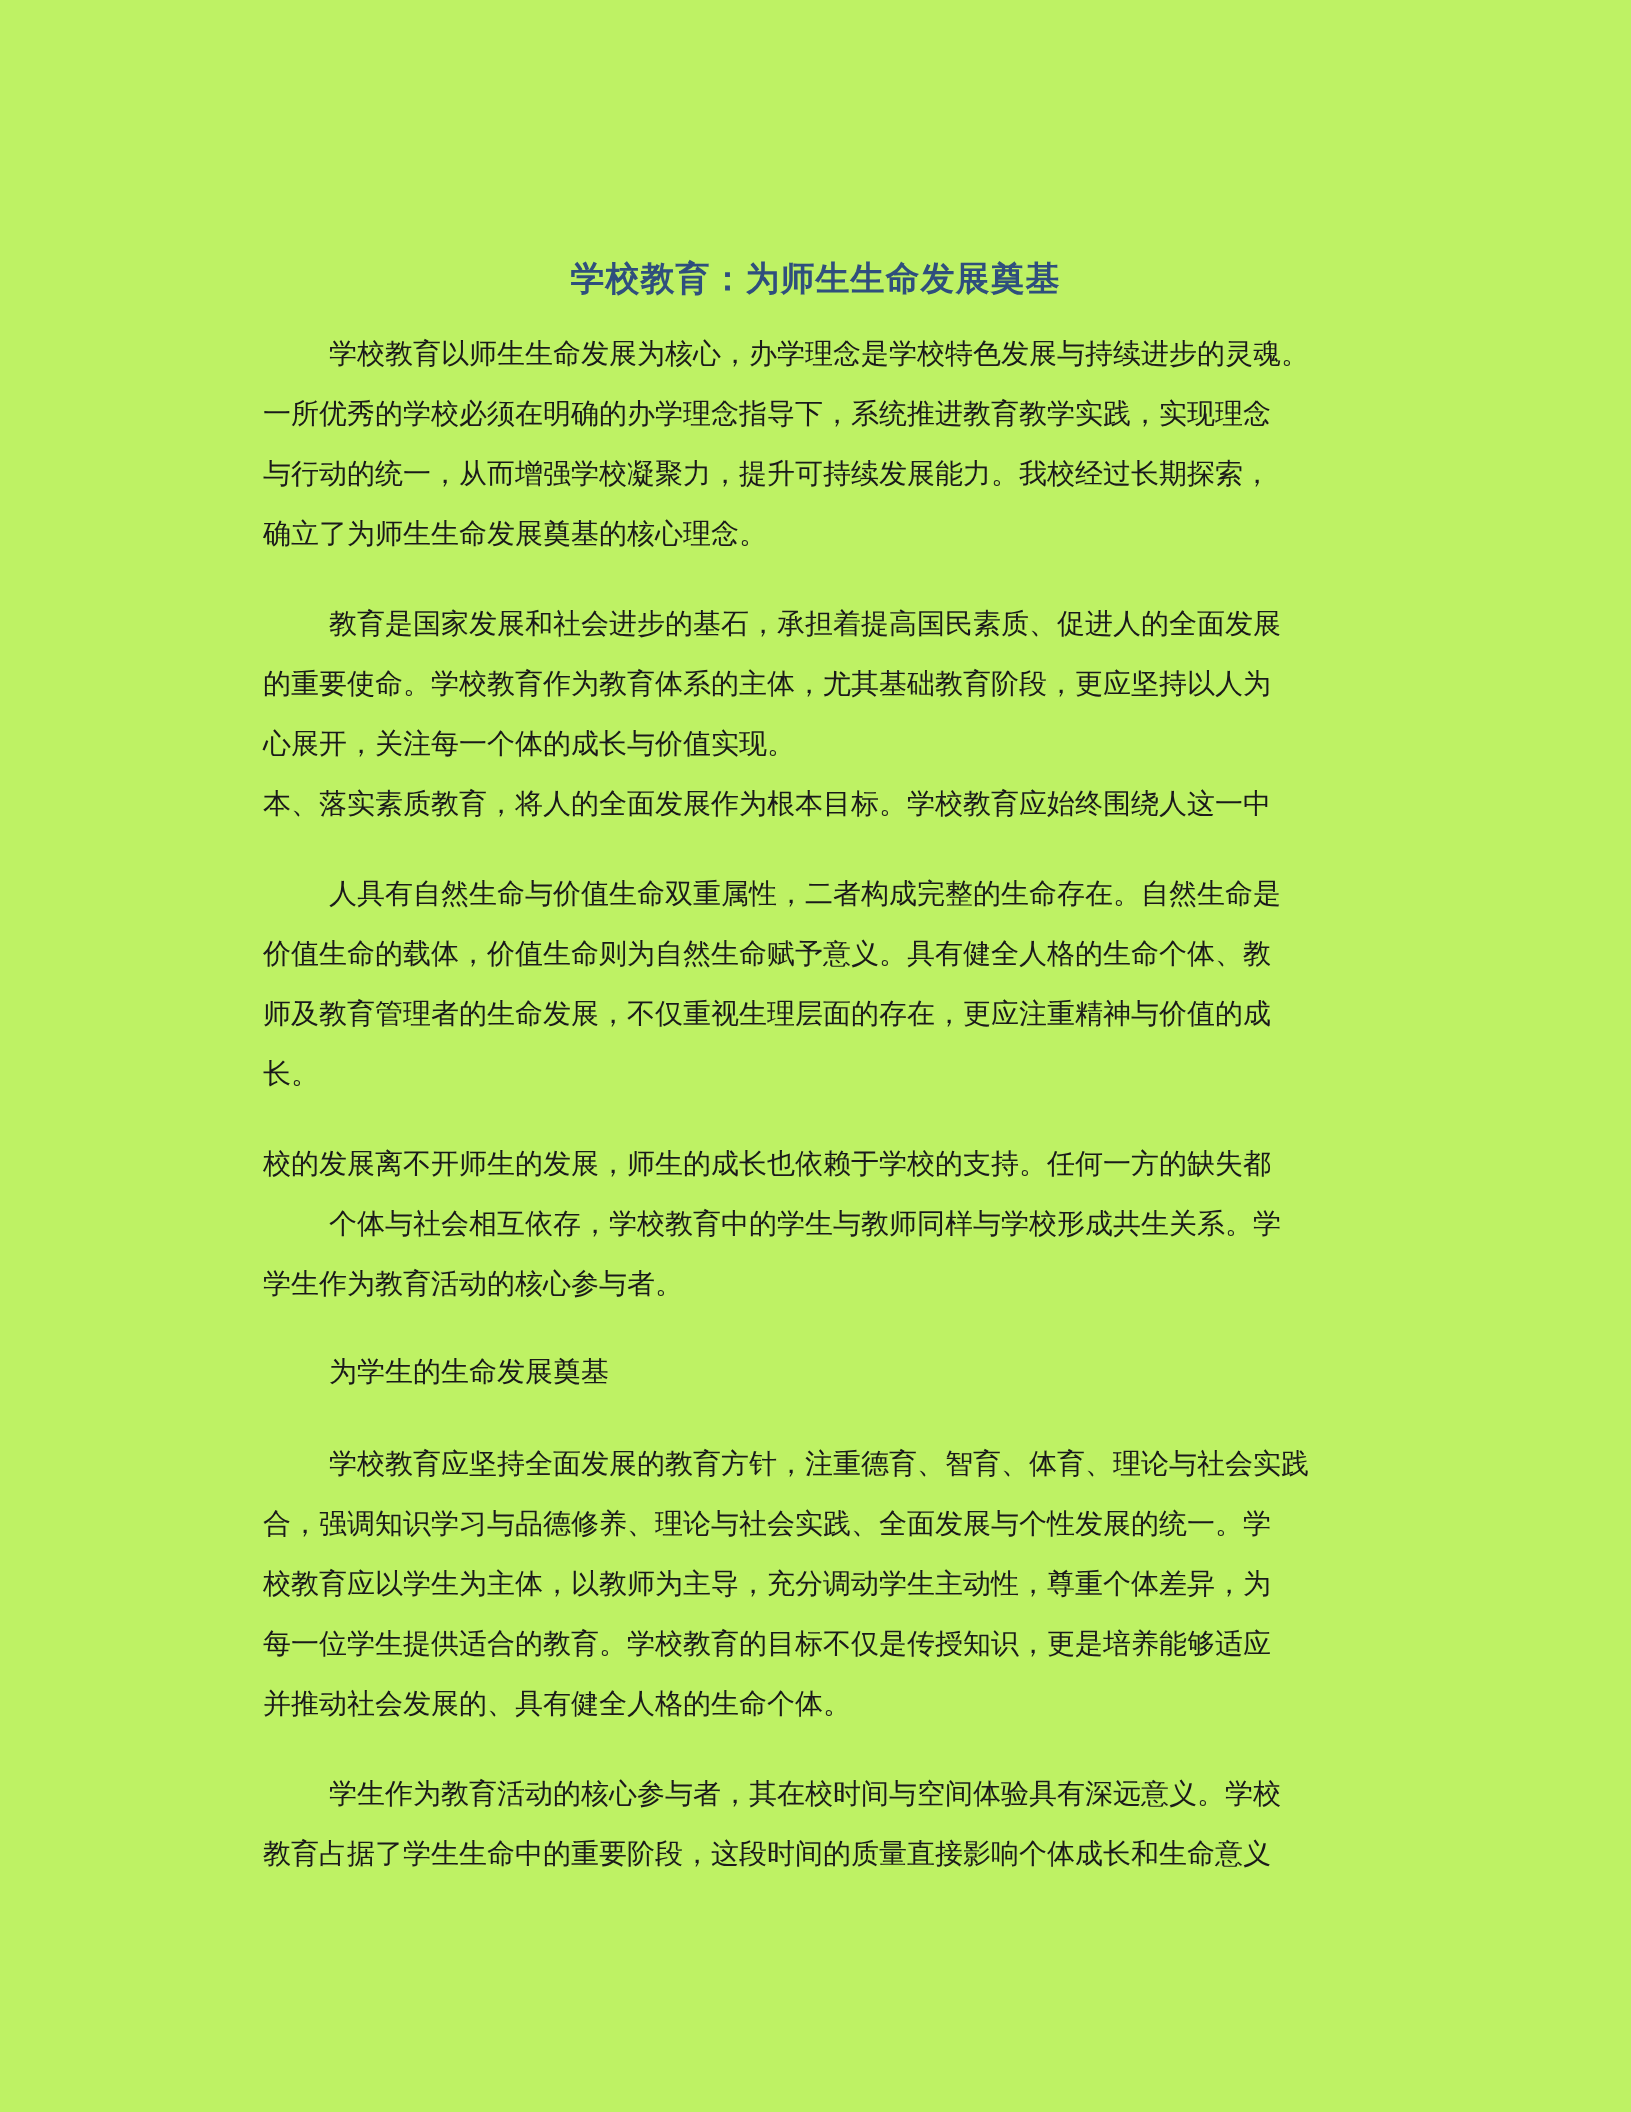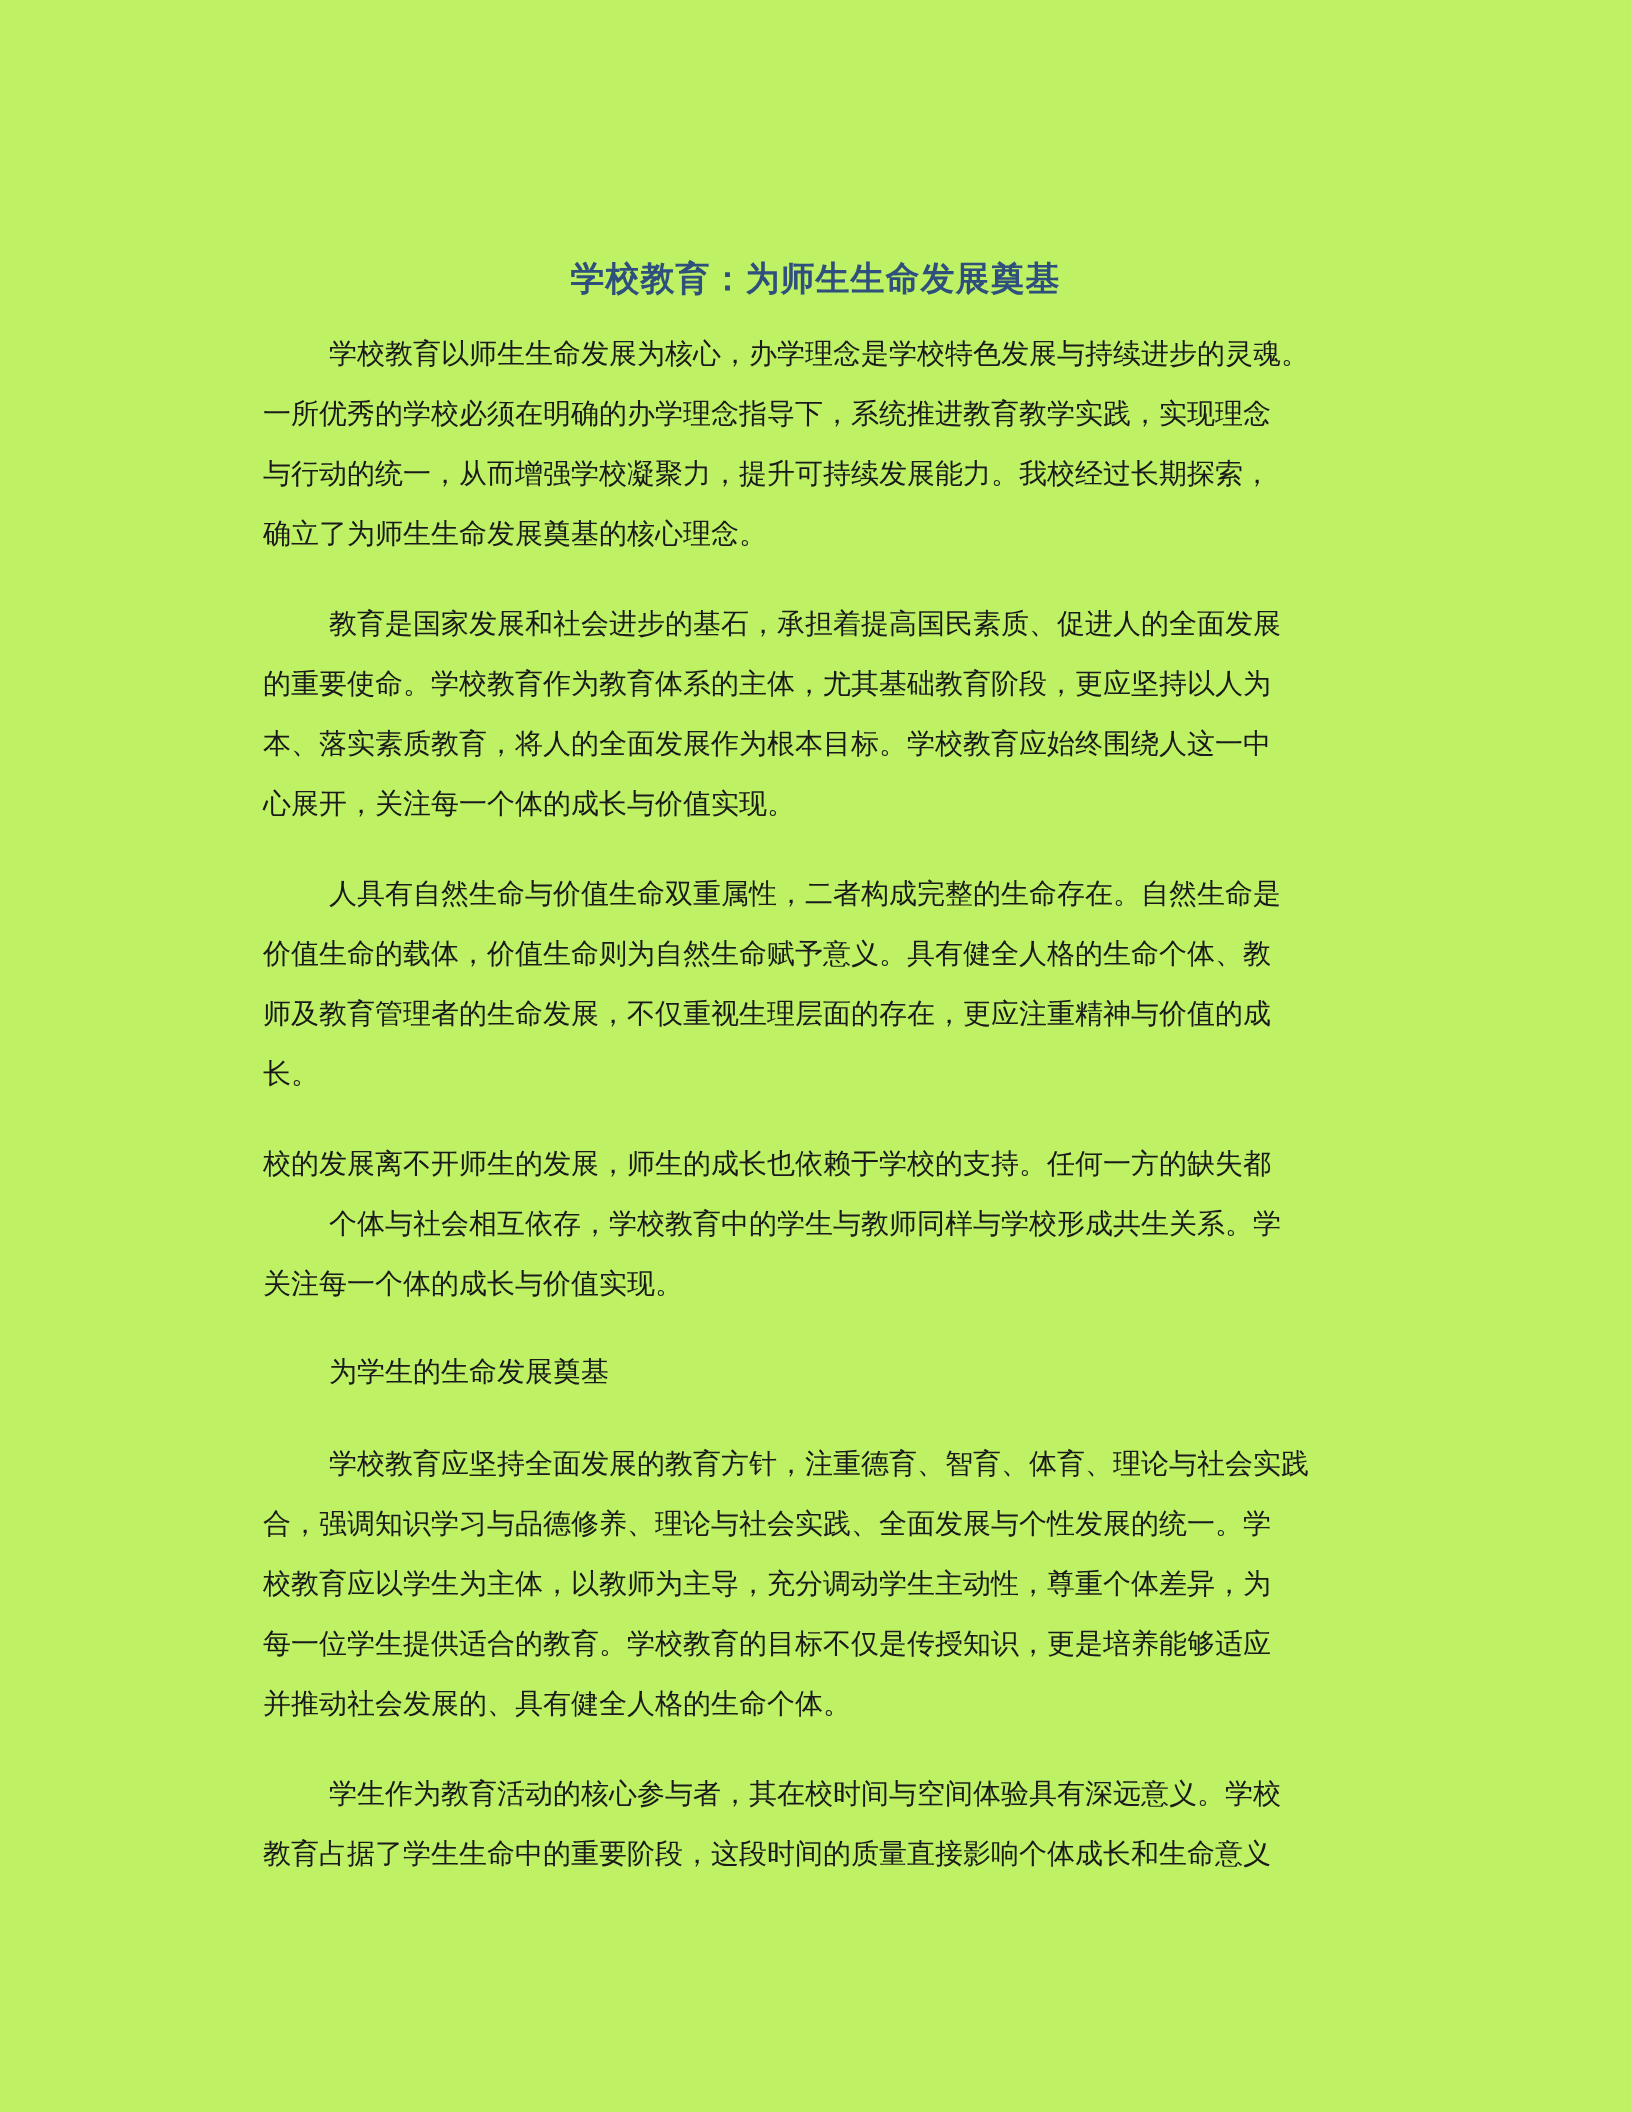--- a/index.html
+++ b/index.html
@@ -28,35 +28,35 @@
   <div class="body-text" style="top:324px;">
     <span class="line indent">学校教育以师生生命发展为核心，办学理念是学校特色发展与持续进步的灵魂。</span>
     <span class="line">一所优秀的学校必须在明确的办学理念指导下，系统推进教育教学实践，实现理念</span>
     <span class="line">与行动的统一，从而增强学校凝聚力，提升可持续发展能力。我校经过长期探索，</span>
     <span class="line">确立了为师生生命发展奠基的核心理念。</span>
   </div>
 
   <div class="body-text" style="top:594px;">
     <span class="line indent">教育是国家发展和社会进步的基石，承担着提高国民素质、促进人的全面发展</span>
     <span class="line">的重要使命。学校教育作为教育体系的主体，尤其基础教育阶段，更应坚持以人为</span>
+    <span class="line">心展开，关注每一个体的成长与价值实现。</span>
     <span class="line">本、落实素质教育，将人的全面发展作为根本目标。学校教育应始终围绕人这一中</span>
-    <span class="line">心展开，关注每一个体的成长与价值实现。</span>
   </div>
 
   <div class="body-text" style="top:864px;">
     <span class="line indent">人具有自然生命与价值生命双重属性，二者构成完整的生命存在。自然生命是</span>
     <span class="line">价值生命的载体，价值生命则为自然生命赋予意义。具有健全人格的生命个体、教</span>
     <span class="line">师及教育管理者的生命发展，不仅重视生理层面的存在，更应注重精神与价值的成</span>
     <span class="line">长。</span>
   </div>
 
   <div class="body-text" style="top:1134px;">
     <span class="line">校的发展离不开师生的发展，师生的成长也依赖于学校的支持。任何一方的缺失都</span>
     <span class="line indent">个体与社会相互依存，学校教育中的学生与教师同样与学校形成共生关系。学</span>
-    <span class="line">关注每一个体的成长与价值实现。</span>
+    <span class="line">学生作为教育活动的核心参与者。</span>
   </div>
 
   <div class="body-text" style="top:1342px;">
     <span class="line indent">为学生的生命发展奠基</span>
   </div>
 
   <div class="body-text" style="top:1434px;">
     <span class="line indent">学校教育应坚持全面发展的教育方针，注重德育、智育、体育、理论与社会实践</span>
     <span class="line">合，强调知识学习与品德修养、理论与社会实践、全面发展与个性发展的统一。学</span>
     <span class="line">校教育应以学生为主体，以教师为主导，充分调动学生主动性，尊重个体差异，为</span>

